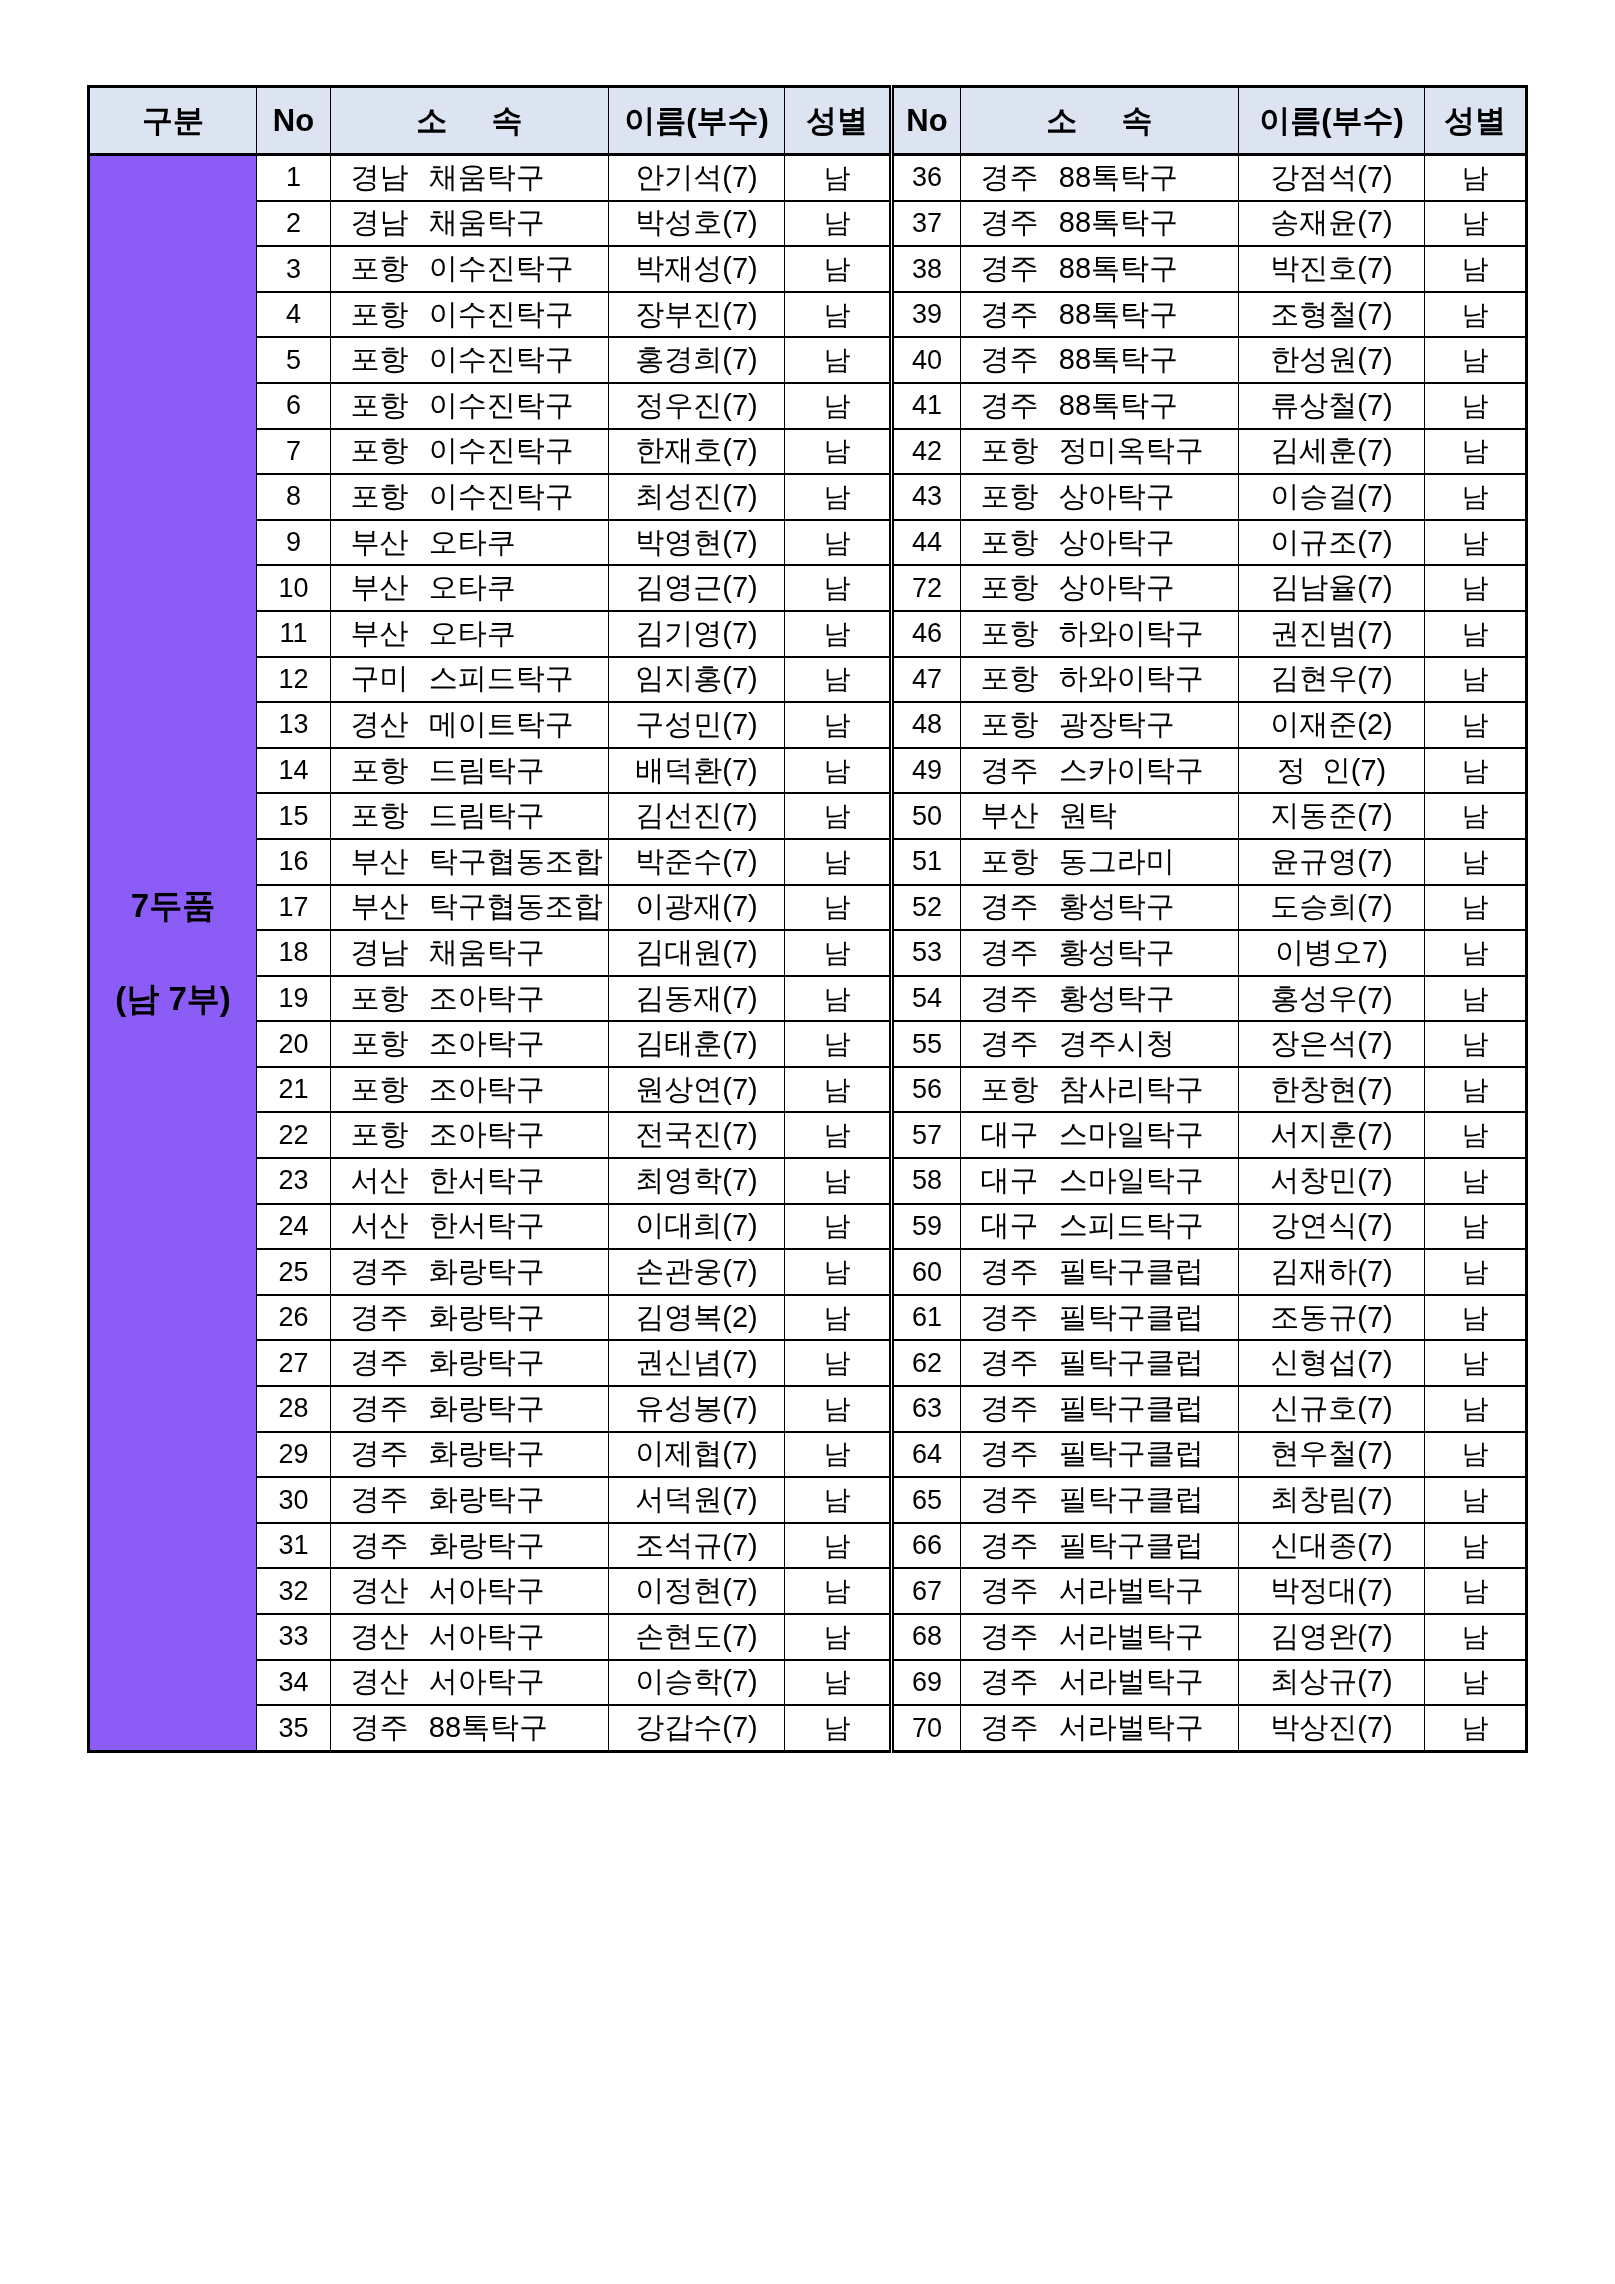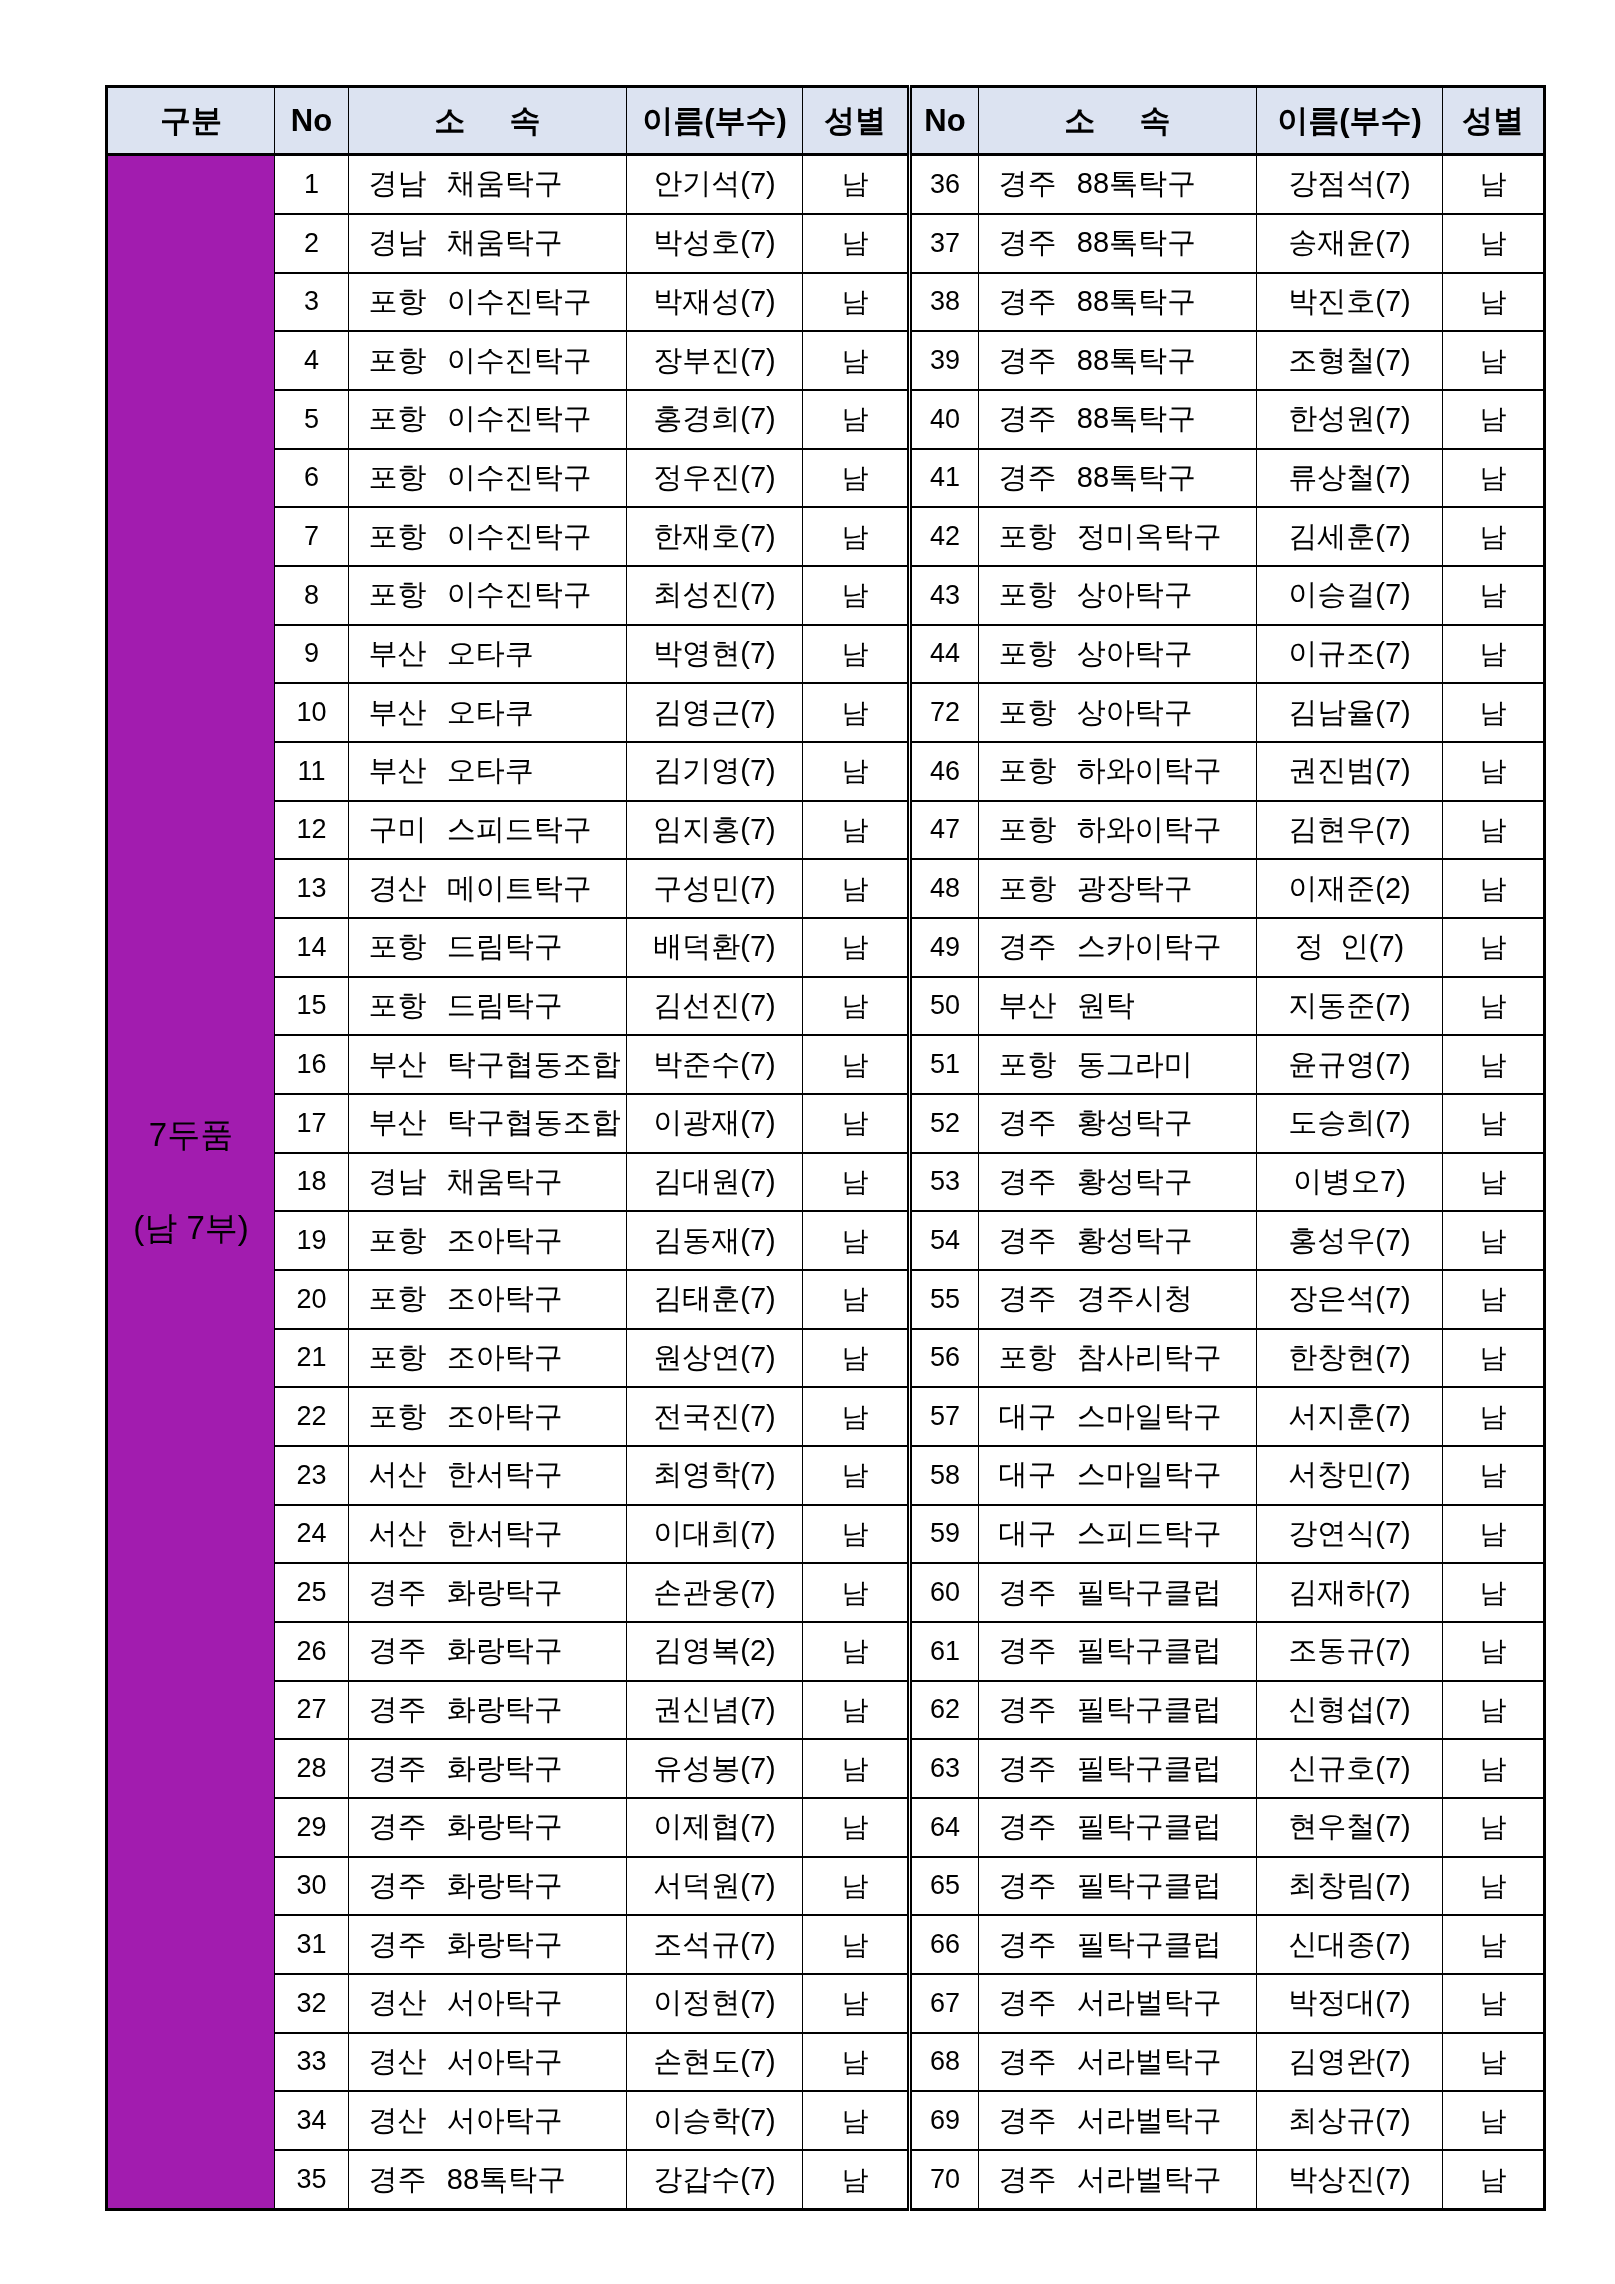--- a/index.html
+++ b/index.html
@@ -6,24 +6,24 @@
   .page {
     position:relative;
     width:1616px;
     height:2284px;
     background:#ffffff;
     font-family:"Liberation Sans", sans-serif;
     color:#000000;
   }
   table.roster {
     position:absolute;
-    left:105px;
+    left:87px;
     top:85px;
     width:1438px;
-    height:2126px;
+    height:1668px;
     border-collapse:collapse;
     table-layout:fixed;
     border:3.9px solid #000000;
   }
   thead th {
     background:#dce3f1;
     border-left:1.3px solid #000;
     border-right:1.3px solid #000;
     border-top:3.9px solid #000;
     border-bottom:3.9px solid #000;
@@ -48,22 +48,22 @@
   }
   td.no { font-size:27px; }
   td.club {
     text-align:left;
     padding-left:19.6px;
     word-spacing:0.42em;
   }
   td.gender { font-size:27px; }
   th.sep, td.sep { border-left:5.2px double #000; }
   td.category {
-    background:#a21caf;
-    font-weight:normal;
+    background:#8b5cf6;
+    font-weight:bold;
     font-size:33px;
     text-align:center;
     vertical-align:middle;
   }
   td.category .cat-line2 { margin-top:48px; }
 </style>
 </head>
 <body>
 
 <div class="page">

